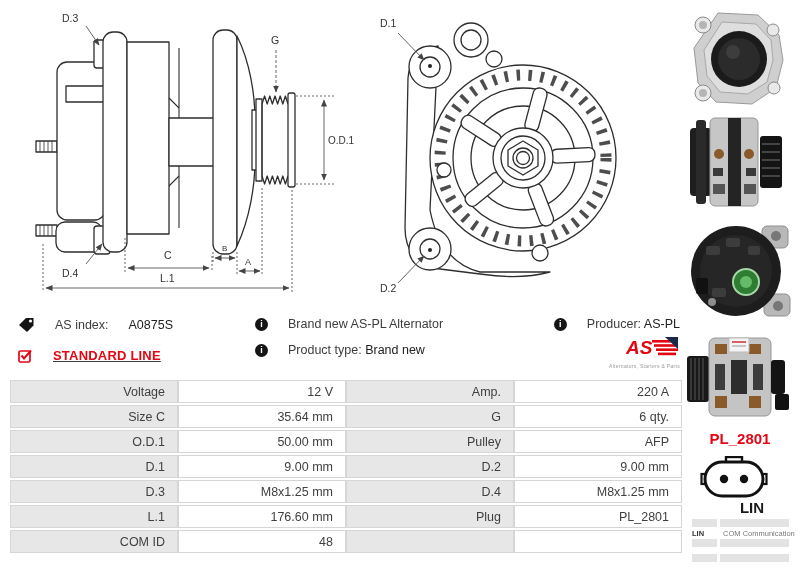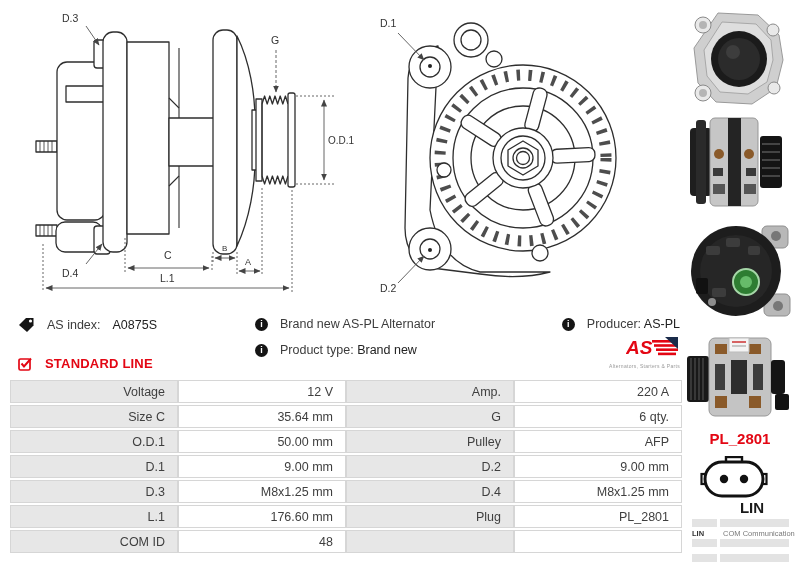--- a/index.html
+++ b/index.html
@@ -4,21 +4,21 @@
 <style>
   html,body{margin:0;padding:0;}
   body{
     width:800px;height:575px;position:relative;background:#ffffff;
     font-family:"Liberation Sans",sans-serif;color:#3f3f3f;overflow:hidden;
   }
   .abs{position:absolute;}
   svg text{font-family:"Liberation Sans",sans-serif;}
 
   
-  .info-item{position:absolute;display:flex;align-items:center;gap:12px;font-size:12.5px;color:#3c3c3c;white-space:nowrap;}
+  .info-item{position:absolute;display:flex;align-items:center;gap:20px;font-size:12.5px;color:#3c3c3c;white-space:nowrap;}
   .bold{font-weight:normal;color:#222;}
   .info-circle{display:inline-flex;width:13px;height:13px;border-radius:50%;background:#151515;color:#fff;
     font-size:9px;font-weight:bold;align-items:center;justify-content:center;flex:0 0 13px;}
   .red{color:#e30613;}
   .standard-line{font-weight:bold;font-size:13px;letter-spacing:.2px;}
 
   
   table.spec{position:absolute;left:10px;top:378px;width:672px;border-collapse:separate;border-spacing:0 2px;table-layout:fixed;}
   table.spec td{border:1px solid #d6d6d6;font-size:12.5px;color:#3f3f3f;text-align:right;
     padding:2px 12px 2px 4px;height:17px;background:#fff;overflow:hidden;margin-top:12px;}
@@ -274,21 +274,21 @@
 
 <div class="info-item" style="left:18px;top:317px;">
   <svg width="17" height="15" viewBox="0 0 17 15">
     <path d="M1,8 L8,1 L15.5,1 L15.5,8.5 L9,15 Z" fill="#151515"></path>
     <circle cx="12.5" cy="4" r="1.6" fill="#fff"></circle>
   </svg>
   <span>AS index:</span>
   <span class="bold">A0875S</span>
 </div>
 
-<div class="info-item" style="left:18px;top:356px;">
+<div class="info-item" style="left:18px;top:348px;text-decoration:underline;">
   <svg width="15" height="14" viewBox="0 0 15 14">
     <rect x="1" y="2" width="11" height="11" rx="1.5" fill="none" stroke="#e30613" stroke-width="1.7"></rect>
     <path d="M3.5,6.5 L6,9.5 L13,1.5" fill="none" stroke="#e30613" stroke-width="2"></path>
   </svg>
   <span class="red standard-line">STANDARD LINE</span>
 </div>
 
 <div class="info-item" style="left:255px;top:317px;">
   <span class="info-circle">i</span>
   <span>Brand new AS-PL Alternator</span>

